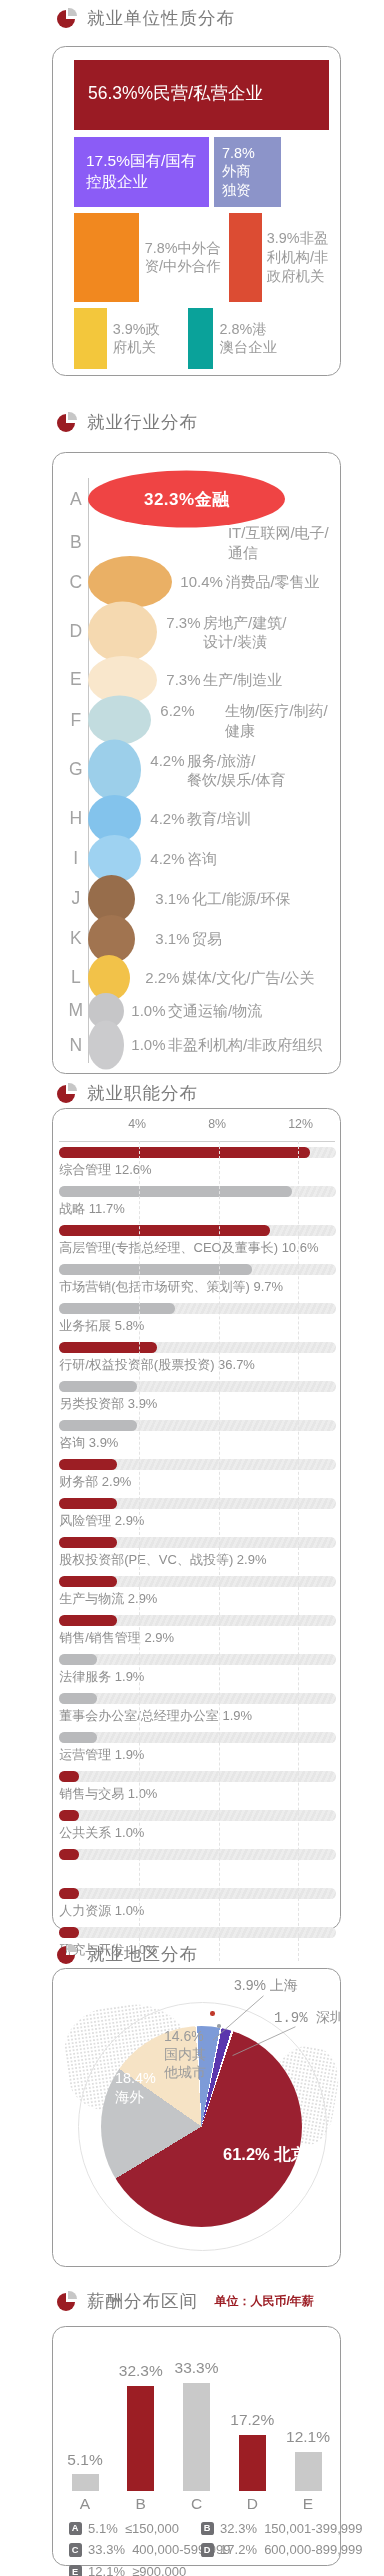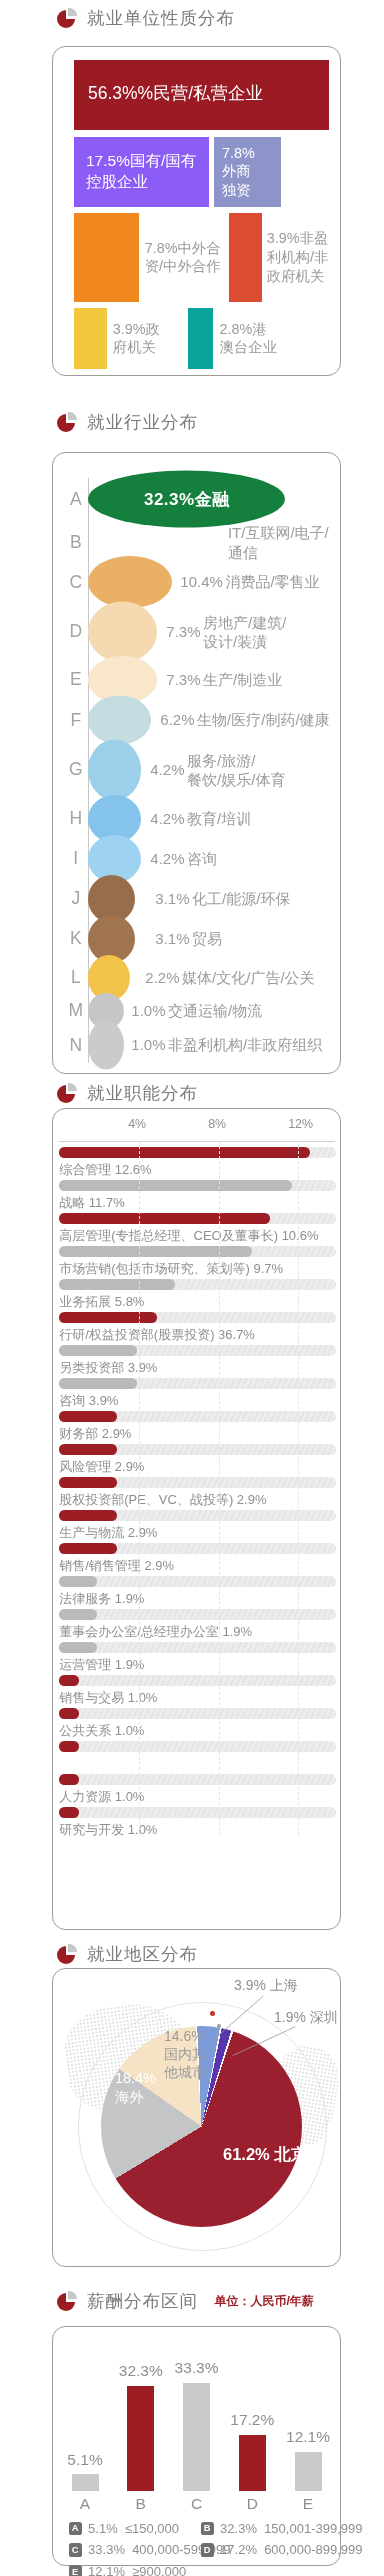--- a/index.html
+++ b/index.html
@@ -36,54 +36,54 @@
   #card-industry{top:452px;height:622px;padding:21.6px 7.2px 8.2px 10.3px;}
   #funnel{position:relative;}
   #f-line{position:absolute;left:25px;top:3.1px;bottom:3.1px;width:1px;background:#c6c6c6;}
   .f-row{display:flex;align-items:center;position:relative;}
   .f-letter{width:25px;text-align:center;color:#a3a3a3;font-size:17.5px;flex:0 0 25px;}
   .f-area{position:relative;flex:1;height:100%;}
   .f-blob{position:absolute;left:0;top:50%;transform:translateY(-50%);border-radius:50%;}
   .f-inside-full{position:absolute;inset:0;display:flex;align-items:center;justify-content:center;
       color:#fff;font-size:17px;font-weight:bold;letter-spacing:0.5px;}
   .f-inside-val{position:absolute;right:9.3px;top:50%;transform:translateY(-50%);color:#fff;font-size:16.5px;}
-  .f-label{position:absolute;top:50%;transform:translateY(-50%);display:flex;align-items:center;
+  .f-label{position:absolute;top:50%;transform:translateY(-50%);display:flex;
       color:var(--gray-l);font-size:15px;line-height:1.3;white-space:nowrap;}
   .f-label .t{white-space:pre-line;margin-left:2.6px;}
   .f-row:nth-child(1){height:49px}.f-row:nth-child(2){height:37px}.f-row:nth-child(3){height:43px}
   .f-row:nth-child(4){height:56px}.f-row:nth-child(5){height:40px}.f-row:nth-child(6){height:41px}
   .f-row:nth-child(7){height:58px}.f-row:nth-child(8){height:40px}.f-row:nth-child(9){height:40px}
   .f-row:nth-child(10){height:40px}.f-row:nth-child(11){height:40px}.f-row:nth-child(12){height:38px}
   .f-row:nth-child(13){height:28px}.f-row:nth-child(14){height:41px}
   
   #card-function{top:1108px;height:822px;padding:8.2px 5.2px 15.5px 6.2px;}
   #fn-plot{position:relative;}
   #fn-axis{position:relative;height:24px;}
   .fn-tick{position:absolute;top:0;font-size:12.4px;color:var(--gray-m);}
   #fn-axline{position:absolute;left:0;right:0;bottom:0;height:0.5px;background:#cfcfcf;}
   .fn-grid{position:absolute;top:24px;bottom:5.2px;width:0;border-left:1px dashed #e3e3e3;}
   #fn-rows{position:relative;padding-top:6.2px;}
-  .fn-row{height:33px;}
+  .fn-row{height:39px;}
   .fn-track{position:relative;height:10.3px;width:277px;border-radius:5.2px;
       background:repeating-linear-gradient(115deg,#ededed 0 2.6px,#e6e6e6 2.6px 5.2px);}
   .fn-bar{position:absolute;left:0;top:0;height:100%;border-radius:5.2px;}
   .fn-lab{margin-top:3.1px;font-size:13px;color:var(--gray-m);}
   
   #card-region{top:1968px;height:299px;overflow:hidden;}
   .dotmap{position:absolute;background:radial-gradient(#c9c9c9 0.7px,rgba(0,0,0,0) 0.7px);
       background-size:3.6px 3.6px;opacity:.6;}
   #ring{position:absolute;left:25px;top:33px;width:247px;height:247px;border:0.5px solid #e2e2e2;border-radius:50%;}
   #pie{position:absolute;left:48px;top:57px;width:201px;height:201px;border-radius:50%;}
   .pie-lab{position:absolute;white-space:pre-line;line-height:1.3;}
   #lab-bj{left:170px;top:175px;color:#fff;font-size:16.5px;font-weight:bold;}
   #lab-hw{left:62px;top:100px;color:#fff;font-size:14.4px;}
   #lab-qt{left:111px;top:58px;color:var(--gray-l);font-size:14px;}
   .pie-callout{position:absolute;color:var(--gray-m);font-size:14px;white-space:nowrap;}
   #lab-sh{left:181px;top:8.2px;}
-  #lab-sz{left:221px;top:40px;}
+  #lab-sz{left:221px;top:40px;font-family:Liberation Mono, monospace;}
   #region-lines{position:absolute;inset:0;}
   .dot-dec{position:absolute;border-radius:50%;}
   
   #card-salary{top:2326px;height:240px;padding:0 15.5px;}
   #sal-cols{display:flex;justify-content:space-between;align-items:flex-end;height:145px;margin-top:18.5px;}
   .sal-col{width:33px;display:flex;flex-direction:column;align-items:center;justify-content:flex-end;}
   .sal-val{font-size:15.5px;color:var(--gray-m);margin-bottom:5.2px;white-space:nowrap;}
   .sal-bar{width:27px;}
   #sal-letters{display:flex;justify-content:space-between;margin-top:4.1px;}
   #sal-letters span{width:33px;text-align:center;font-size:15.5px;color:var(--gray-m);}
@@ -140,21 +140,21 @@
     </div>
   <div class="sec-title">就业行业分布</div>
 </div>
 <div class="card" id="card-industry">
   <div id="funnel">
     <div id="f-line"></div>
     <div id="funnel-rows">
         <div class="f-row">
           <span class="f-letter">A</span>
           <div class="f-area">
-            <div class="f-blob" style="width: 197px; height: 57px; background: #15803d; text-align: right;">
+            <div class="f-blob" style="width: 197px; height: 57px; background: #ef4444; text-align: right;">
               <span class="f-inside-full">32.3%金融</span>
             </div>
           </div>
         </div>
         <div class="f-row">
           <span class="f-letter">B</span>
           <div class="f-area">
             <span class="f-label" style="left: 137px;">
               <span class="t">IT/互联网/电子/通信</span>
             </span>
@@ -188,21 +188,21 @@
             <span class="f-label" style="left: 78px;">
               <span class="v">7.3%</span>
               <span class="t">生产/制造业</span>
             </span>
           </div>
         </div>
         <div class="f-row">
           <span class="f-letter">F</span>
           <div class="f-area">
             <div class="f-blob" style="width: 63px; height: 49px; background: rgb(194, 220, 223);"></div>
-            <span class="f-label" style="left: 72px;">
+            <span class="f-label" style="left: 72px; gap: 28px;">
               <span class="v">6.2%</span>
               <span class="t">生物/医疗/制药/健康</span>
             </span>
           </div>
         </div>
         <div class="f-row">
           <span class="f-letter">G</span>
           <div class="f-area">
             <div class="f-blob" style="width: 53px; height: 61px; background: rgb(156, 207, 234);"></div>
             <span class="f-label" style="left: 62px;">

